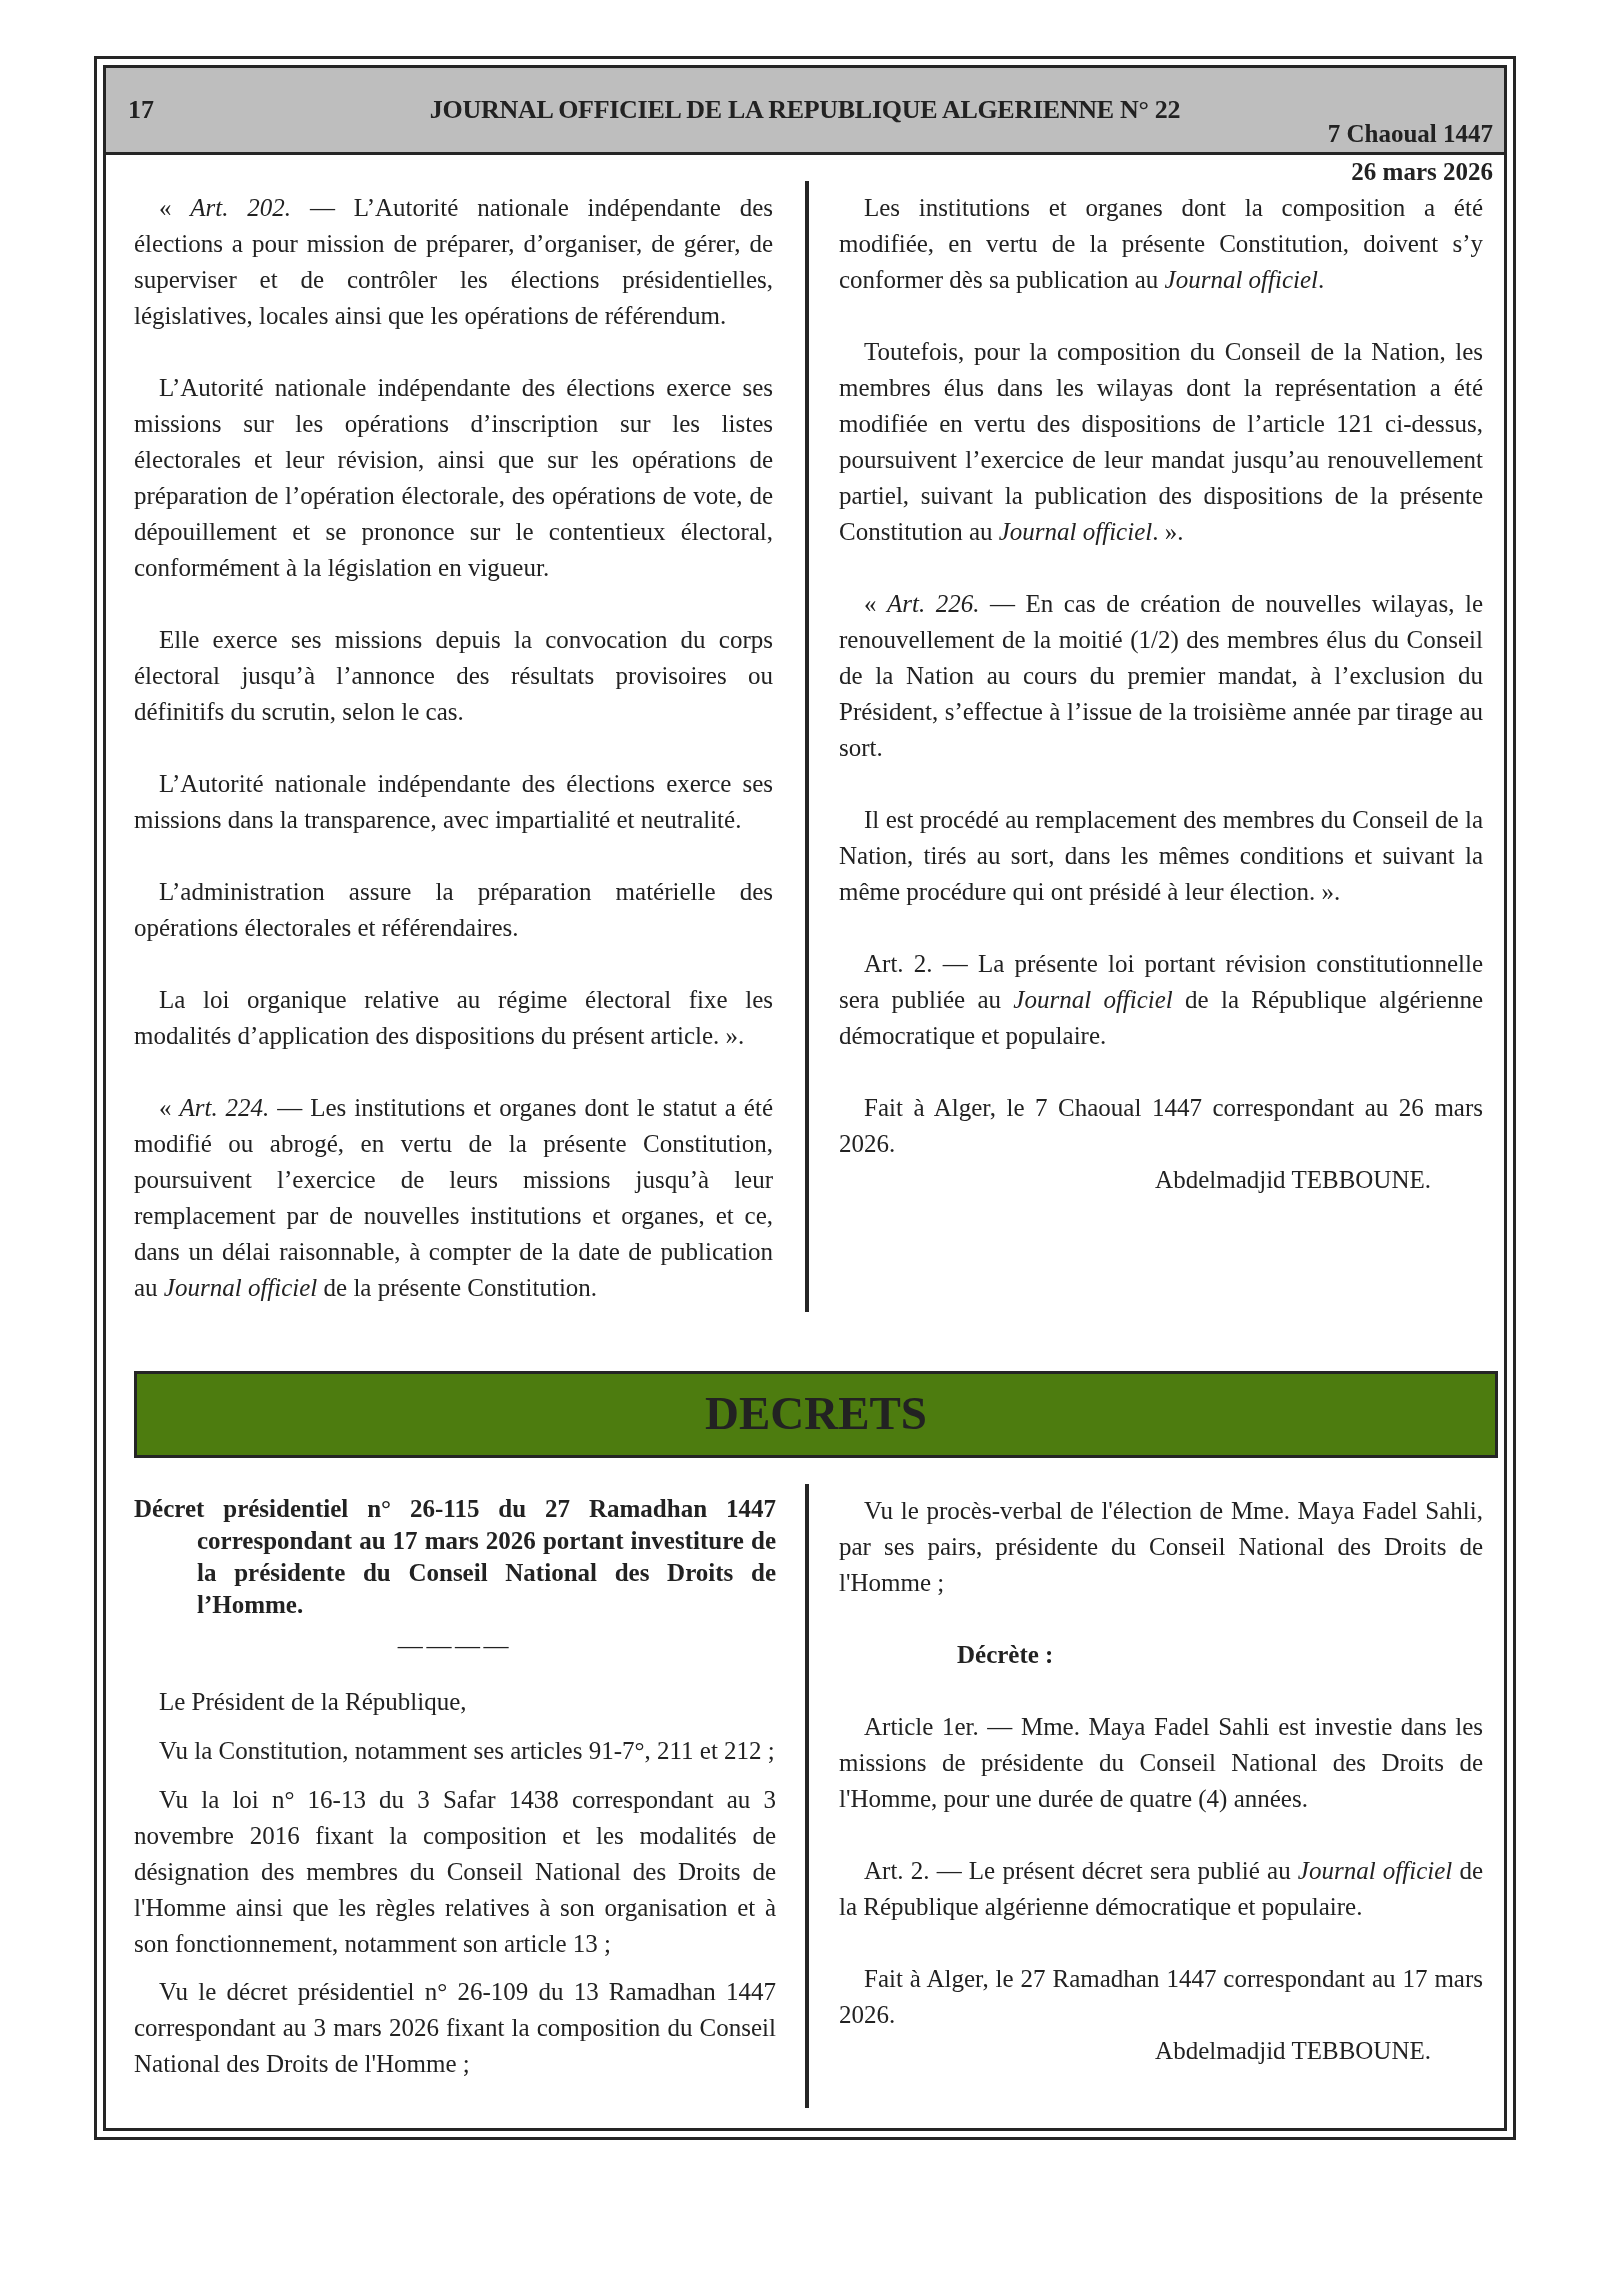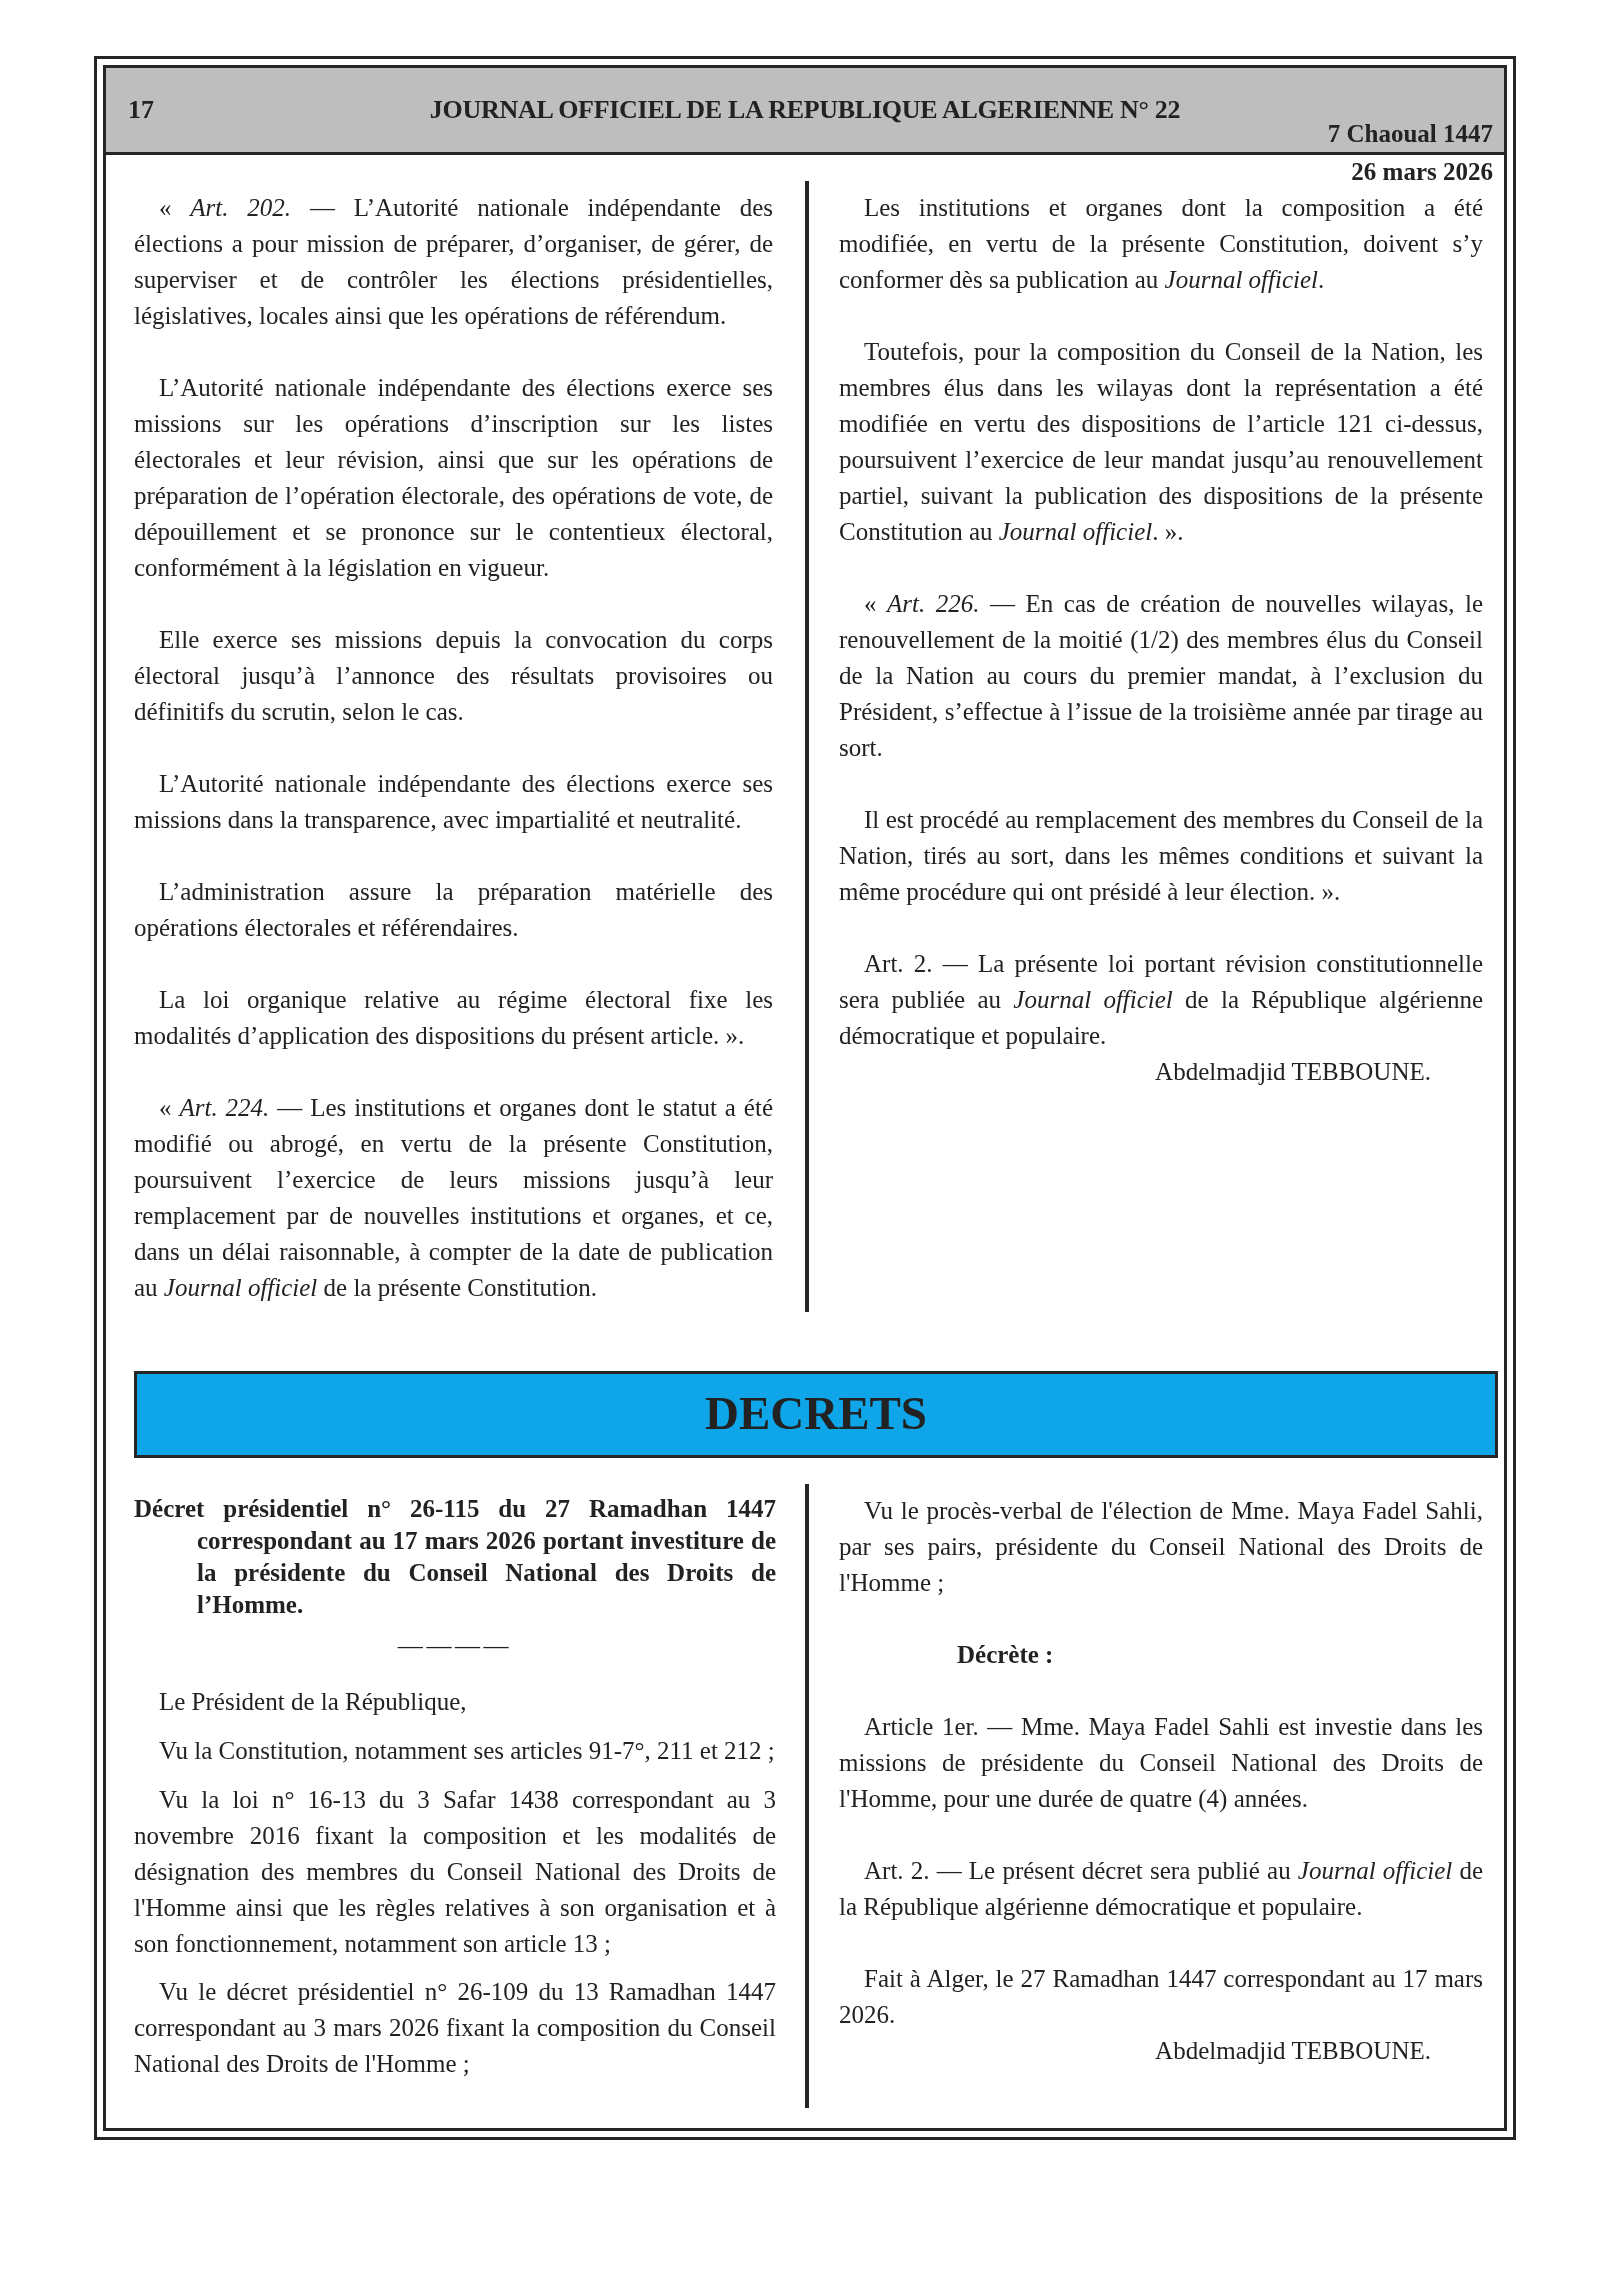--- a/index.html
+++ b/index.html
@@ -33,21 +33,21 @@
   .signature { text-align: right; padding-right: 52px; margin-top: 38px; }
 
   .col-top-left  { left: 134px; top: 190px; width: 639px; }
   .col-top-right { left: 839px; top: 190px; width: 644px; }
   .col-divider { position: absolute; width: 3.6px; background: #252525; }
   .div-top { left: 805px; top: 181px; height: 1131px; }
   .div-bot { left: 805px; top: 1484px; height: 624px; }
 
   .section-banner {
     position: absolute; left: 134px; top: 1371px; width: 1364px; height: 87px;
-    background: #0ea5e9; border: 3.6px solid #252525; box-sizing: border-box;
+    background: #4d7c0f; border: 3.6px solid #252525; box-sizing: border-box;
     text-align: center; font-weight: bold; font-size: 47px; line-height: 78px;
   }
 
   .col-bot-left  { left: 134px; top: 1493px; width: 642px; }
   .col-bot-right { left: 839px; top: 1493px; width: 644px; }
   .decree-title { font-weight: bold; text-indent: -63px !important; padding-left: 63px; line-height: 32px; }
   .sep { text-align: center; margin: 7.2px 0 20px 0; letter-spacing: 3.6px; }
   .decrete-label { font-weight: bold; text-indent: 0 !important; padding-left: 118px; }
 </style>
 </head>
@@ -76,20 +76,21 @@
 </div>
 
 <div class="col-divider div-top"></div>
 
 <div class="col col-top-right">
   <p><span>Les institutions et organes dont la composition a été modifiée, en vertu de la présente Constitution, doivent s’y conformer dès sa publication au </span><i>Journal officiel</i><span>.</span></p>
   <p class="gap"><span>Toutefois, pour la composition du Conseil de la Nation, les membres élus dans les wilayas dont la représentation a été modifiée en vertu des dispositions de l’article 121 ci-dessus, poursuivent l’exercice de leur mandat jusqu’au renouvellement partiel, suivant la publication des dispositions de la présente Constitution au </span><i>Journal officiel</i><span>. ».</span></p>
   <p class="gap"><span>« </span><i>Art. 226.</i><span> — En cas de création de nouvelles wilayas, le renouvellement de la moitié (1/2) des membres élus du Conseil de la Nation au cours du premier mandat, à l’exclusion du Président, s’effectue à l’issue de la troisième année par tirage au sort.</span></p>
   <p class="gap">Il est procédé au remplacement des membres du Conseil de la Nation, tirés au sort, dans les mêmes conditions et suivant la même procédure qui ont présidé à leur élection. ».</p>
   <p class="gap"><span>Art. 2. — La présente loi portant révision constitutionnelle sera publiée au </span><i>Journal officiel</i><span> de la République algérienne démocratique et populaire.</span></p>
+  <p class="gap">Fait à Alger, le 7 Chaoual 1447 correspondant au 26 mars 2026.</p>
   <p class="signature">Abdelmadjid TEBBOUNE.</p>
 </div>
 
 <div class="section-banner">DECRETS</div>
 
 <div class="col col-bot-left">
   <p class="decree-title">Décret présidentiel n° 26-115 du 27 Ramadhan 1447 correspondant au 17 mars 2026 portant investiture de la présidente du Conseil National des Droits de l’Homme.</p>
   <div class="sep">————</div>
   <p>Le Président de la République,</p>
   <p class="gap-sm">Vu la Constitution, notamment ses articles 91-7°, 211 et 212 ;</p>

